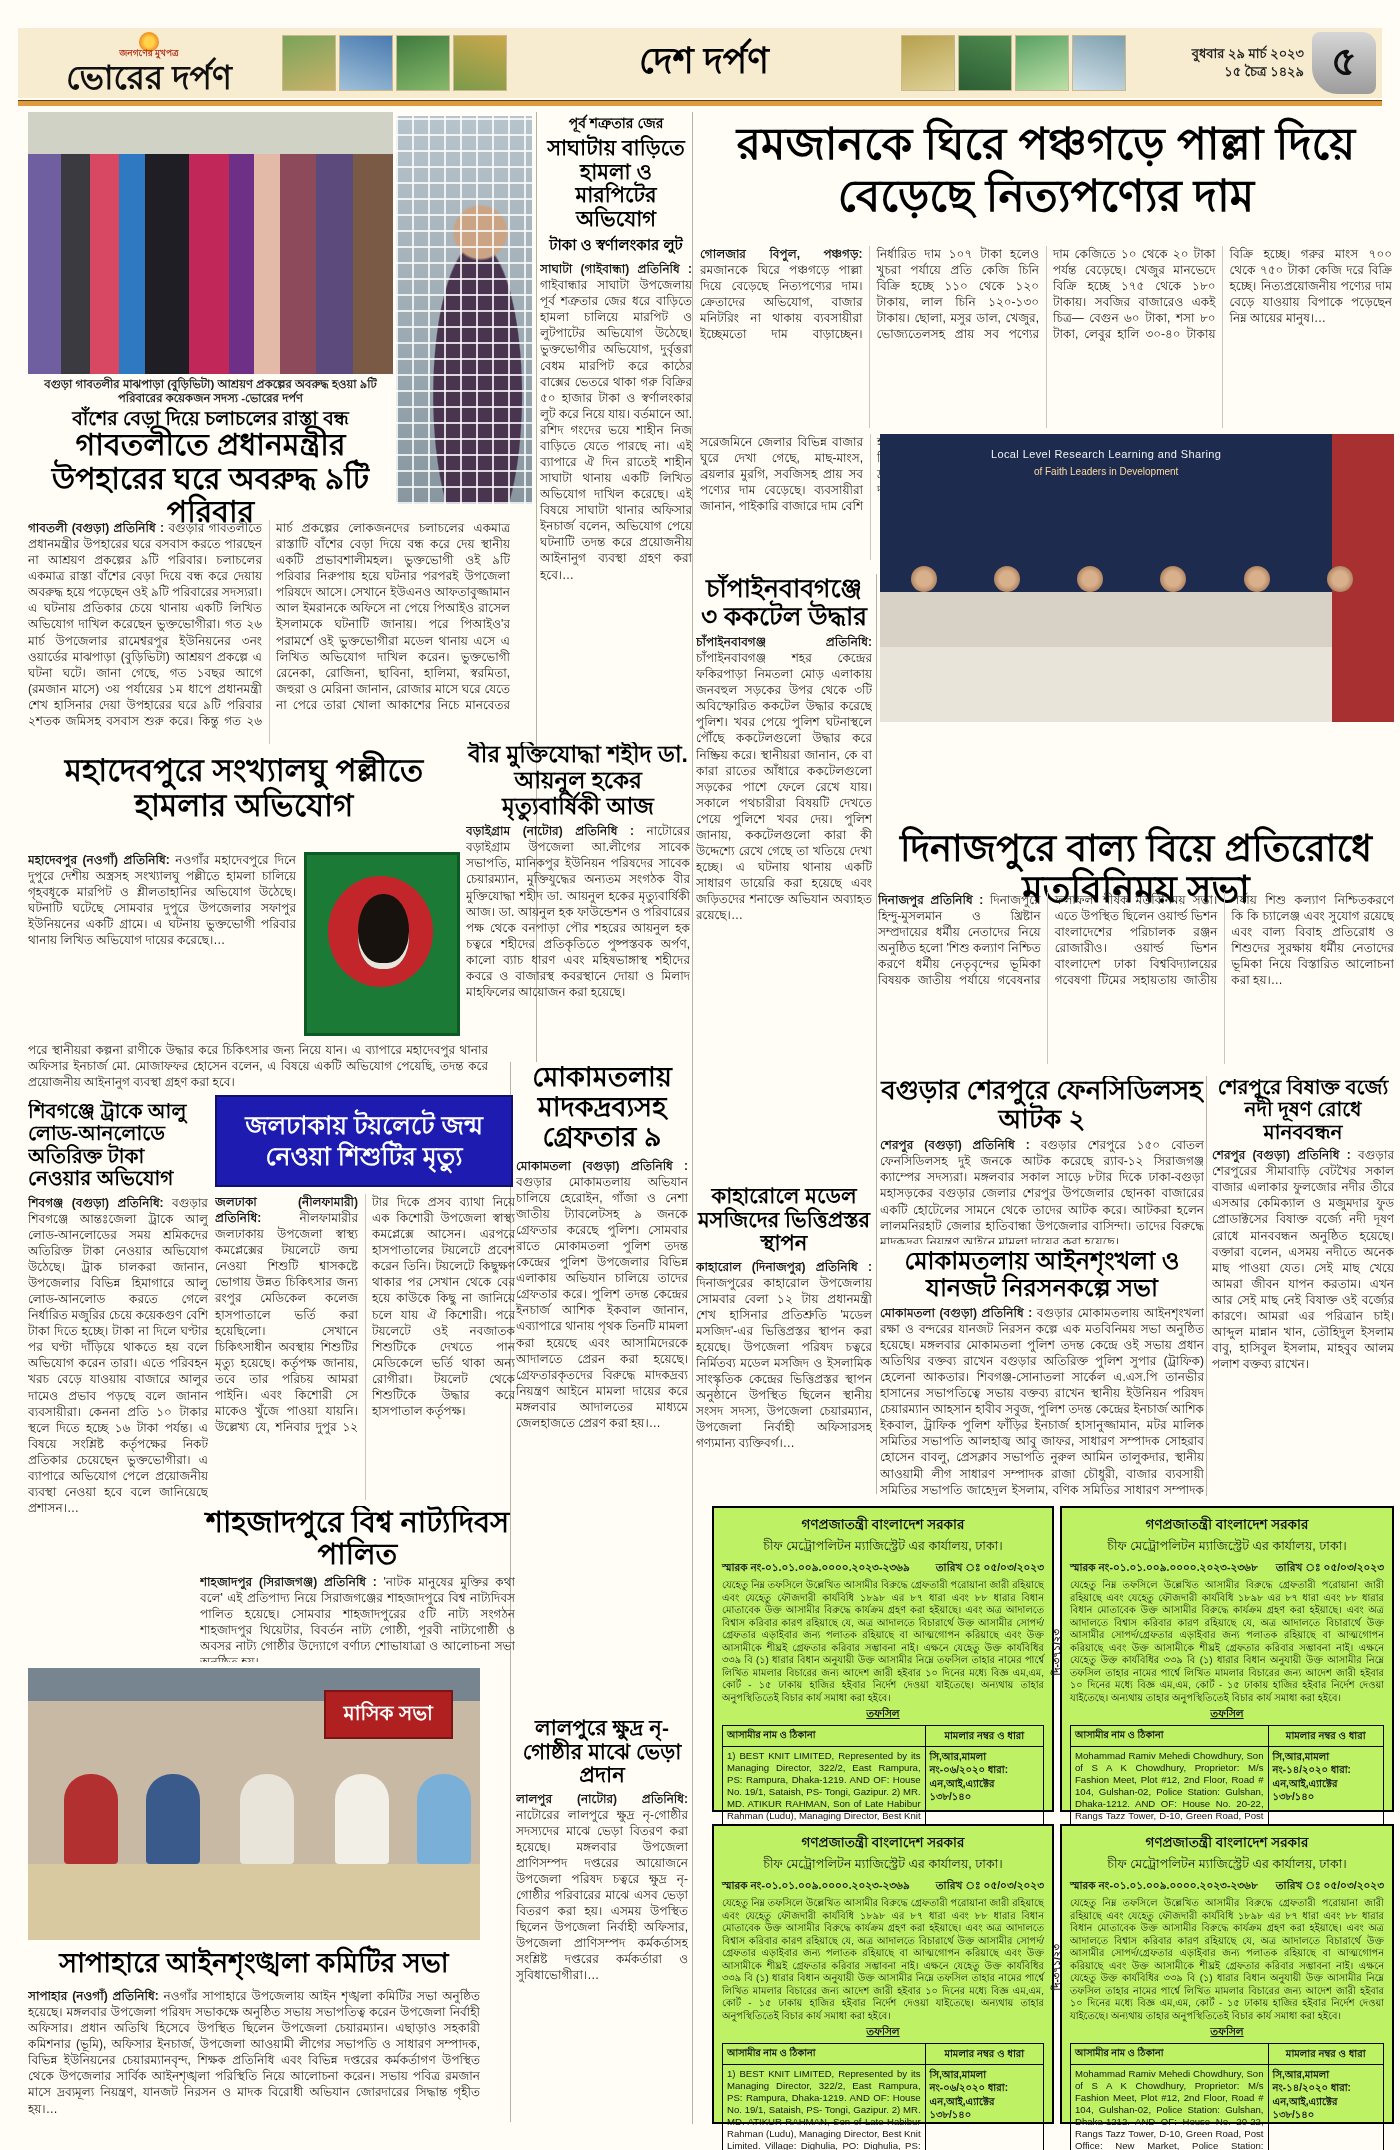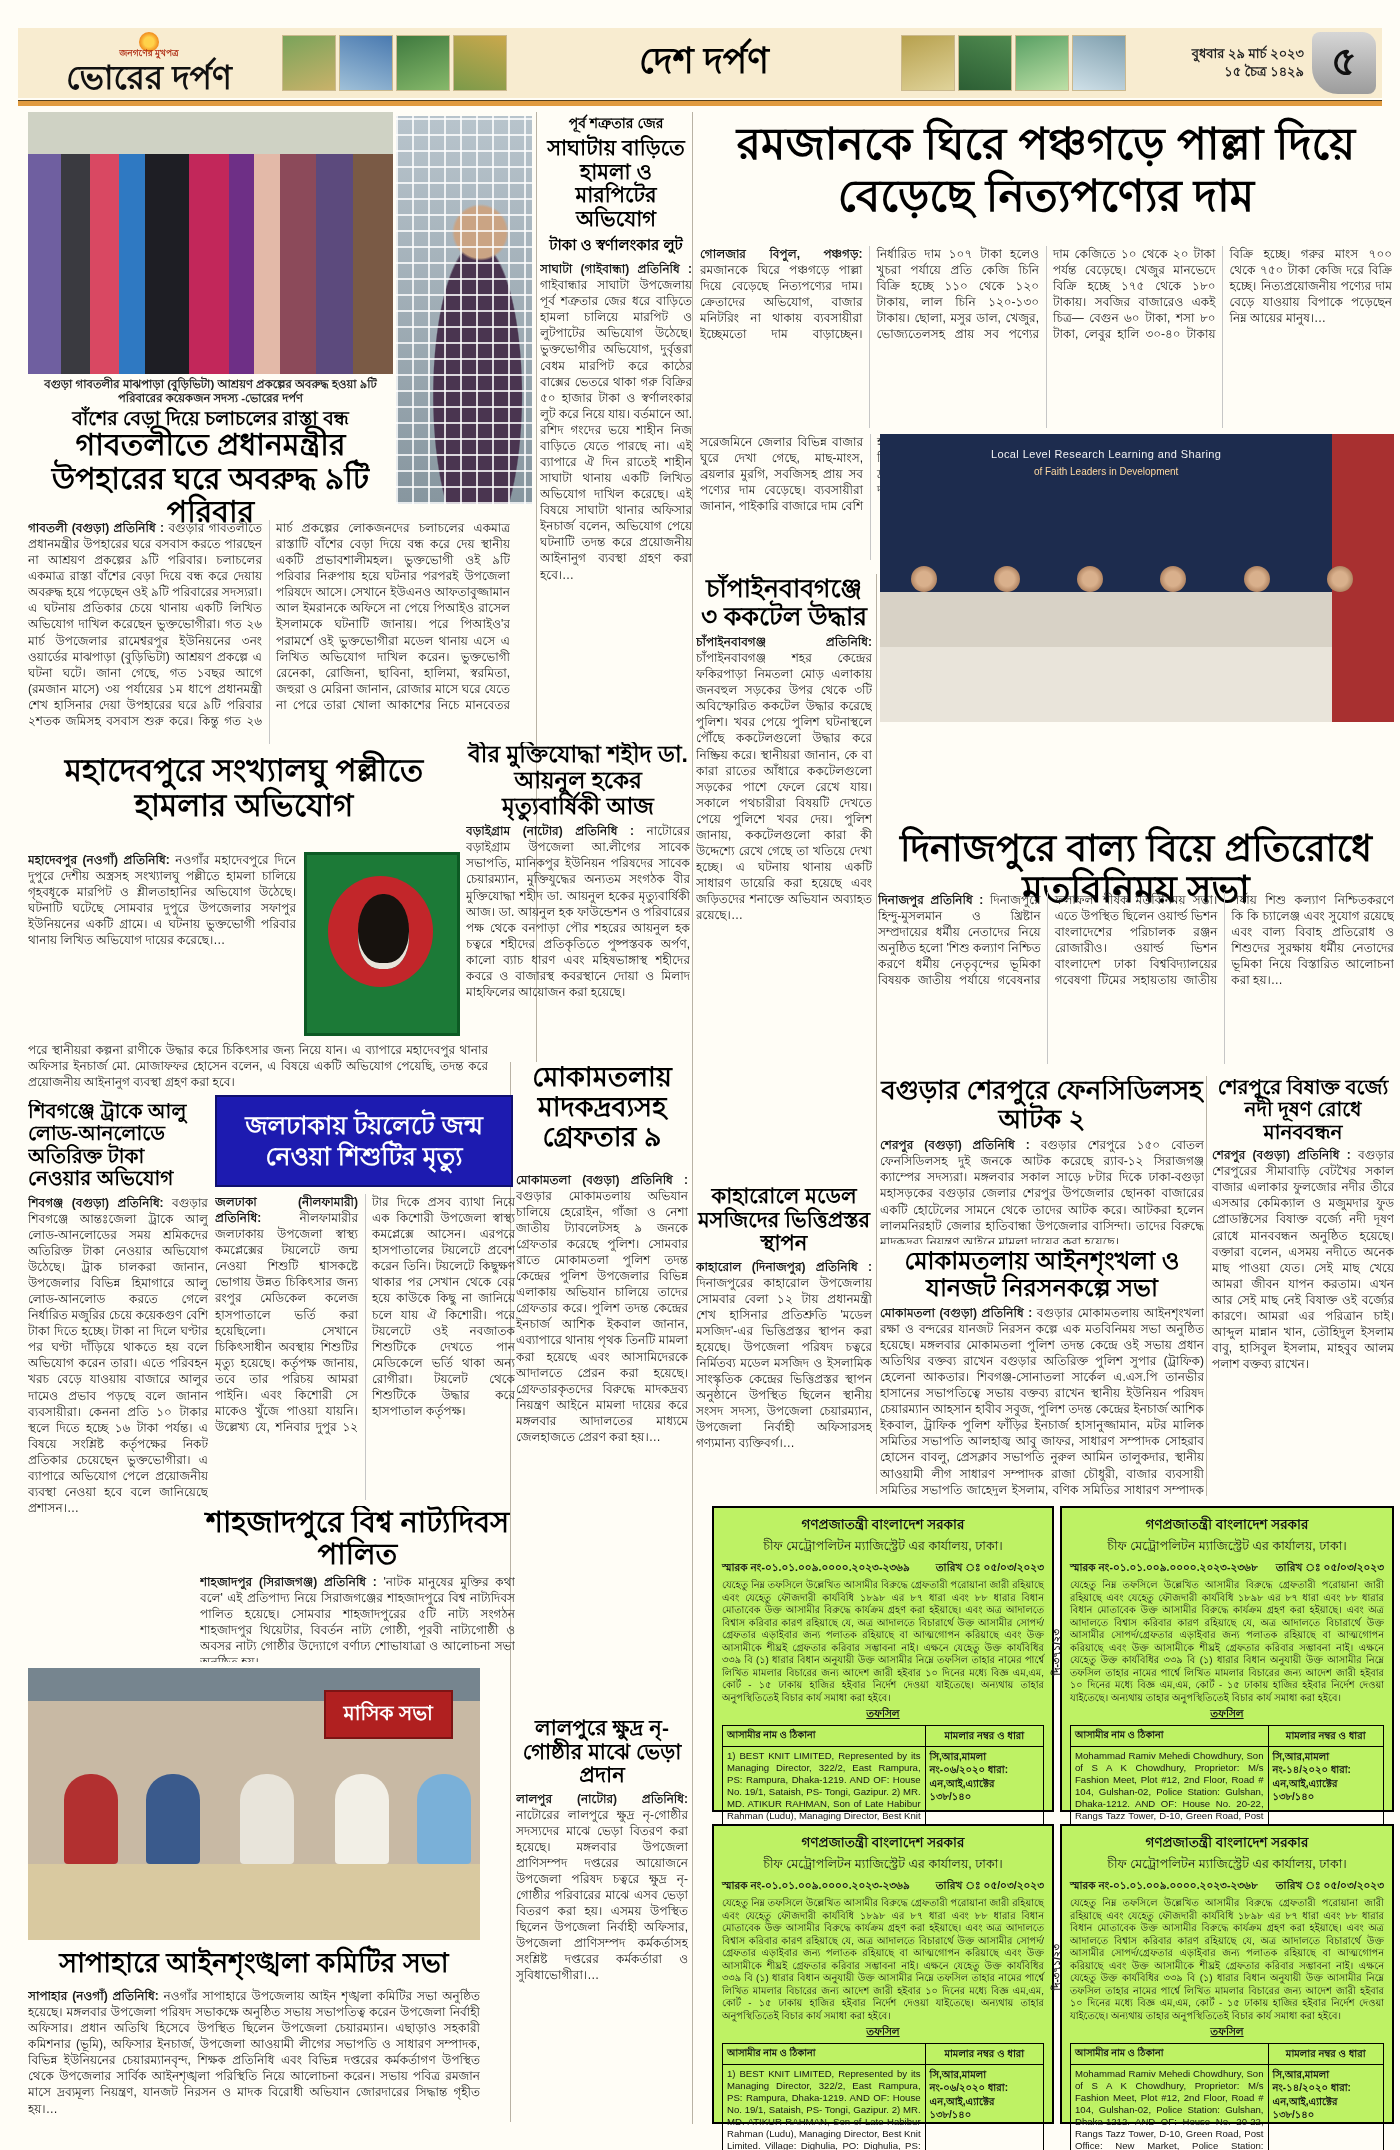--- a/index.html
+++ b/index.html
@@ -218,21 +218,21 @@
     <div class="fig" style="left:86%;background:#7ab0d8;"></div>
   </div>
   <div class="abs hl" style="left:28px;top:1948px;width:452px;font-size:27px;">সাপাহারে আইনশৃংঙ্খলা কমিটির সভা</div>
   <div class="abs bt" style="left:28px;top:1988px;width:452px;height:138px;overflow:hidden;">
     <span class="by">সাপাহার (নওগাঁ) প্রতিনিধি:</span>
     <span>নওগাঁর সাপাহারে উপজেলায় আইন শৃঙ্খলা কমিটির সভা অনুষ্ঠিত হয়েছে। মঙ্গলবার উপজেলা পরিষদ সভাকক্ষে অনুষ্ঠিত সভায় সভাপতিত্ব করেন উপজেলা নির্বাহী অফিসার। প্রধান অতিথি হিসেবে উপস্থিত ছিলেন উপজেলা চেয়ারম্যান। এছাড়াও সহকারী কমিশনার (ভূমি), অফিসার ইনচার্জ, উপজেলা আওয়ামী লীগের সভাপতি ও সাধারণ সম্পাদক, বিভিন্ন ইউনিয়নের চেয়ারম্যানবৃন্দ, শিক্ষক প্রতিনিধি এবং বিভিন্ন দপ্তরের কর্মকর্তাগণ উপস্থিত থেকে উপজেলার সার্বিক আইনশৃঙ্খলা পরিস্থিতি নিয়ে আলোচনা করেন। সভায় পবিত্র রমজান মাসে দ্রব্যমূল্য নিয়ন্ত্রণ, যানজট নিরসন ও মাদক বিরোধী অভিযান জোরদারের সিদ্ধান্ত গৃহীত হয়।…</span>
   </div>
 
   <div class="abs" style="left:516px;top:1062px;width:172px;height:648px;overflow:hidden;">
     <div class="hl" style="font-size:27px;">মোকামতলায় মাদকদ্রব্যসহ গ্রেফতার ৯</div>
-    <div class="bt" style="margin-top:19px;">
+    <div class="bt" style="margin-top:5px;">
       <span class="by">মোকামতলা (বগুড়া) প্রতিনিধি :</span>
       <span>বগুড়ার মোকামতলায় অভিযান চালিয়ে হেরোইন, গাঁজা ও নেশা জাতীয় ট্যাবলেটসহ ৯ জনকে গ্রেফতার করেছে পুলিশ। সোমবার রাতে মোকামতলা পুলিশ তদন্ত কেন্দ্রের পুলিশ উপজেলার বিভিন্ন এলাকায় অভিযান চালিয়ে তাদের গ্রেফতার করে। পুলিশ তদন্ত কেন্দ্রের ইনচার্জ আশিক ইকবাল জানান, এব্যাপারে থানায় পৃথক তিনটি মামলা করা হয়েছে এবং আসামিদেরকে আদালতে প্রেরন করা হয়েছে। গ্রেফতারকৃতদের বিরুদ্ধে মাদকদ্রব্য নিয়ন্ত্রণ আইনে মামলা দায়ের করে মঙ্গলবার আদালতের মাধ্যমে জেলহাজতে প্রেরণ করা হয়।…</span>
     </div>
   </div>
 
   <div class="abs" style="left:516px;top:1716px;width:172px;height:406px;overflow:hidden;">
     <div class="hl" style="font-size:21px;">লালপুরে ক্ষুদ্র নৃ-গোষ্ঠীর মাঝে ভেড়া প্রদান</div>
     <div class="bt" style="margin-top:4px;">
       <span class="by">লালপুর (নাটোর) প্রতিনিধি:</span>
       <span>নাটোরের লালপুরে ক্ষুদ্র নৃ-গোষ্ঠীর সদস্যদের মাঝে ভেড়া বিতরণ করা হয়েছে। মঙ্গলবার উপজেলা প্রাণিসম্পদ দপ্তরের আয়োজনে উপজেলা পরিষদ চত্বরে ক্ষুদ্র নৃ-গোষ্ঠীর পরিবারের মাঝে এসব ভেড়া বিতরণ করা হয়। এসময় উপস্থিত ছিলেন উপজেলা নির্বাহী অফিসার, উপজেলা প্রাণিসম্পদ কর্মকর্তাসহ সংশ্লিষ্ট দপ্তরের কর্মকর্তারা ও সুবিধাভোগীরা।…</span>

